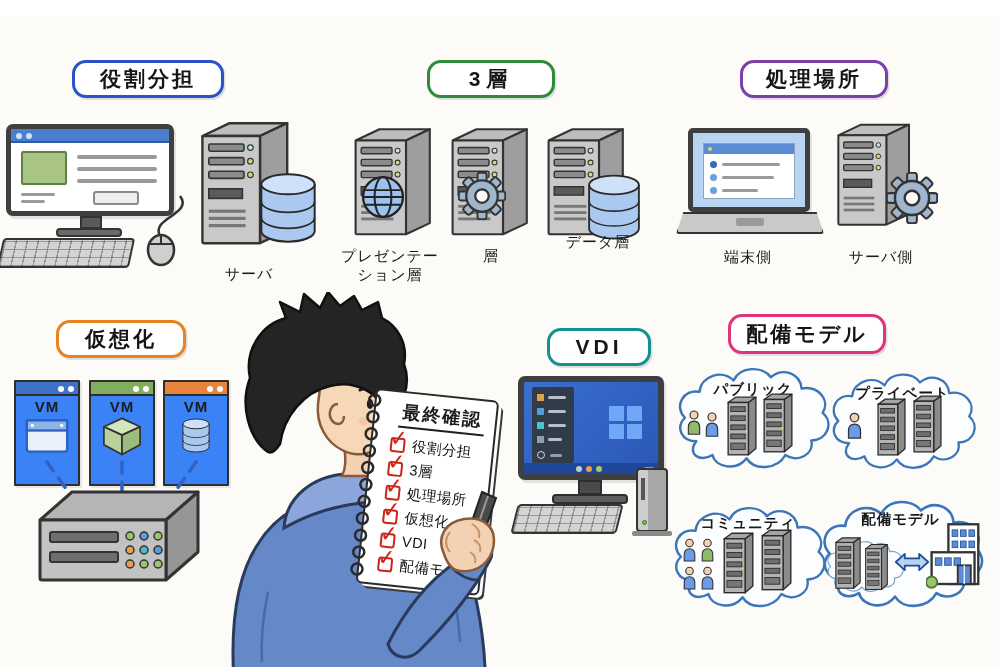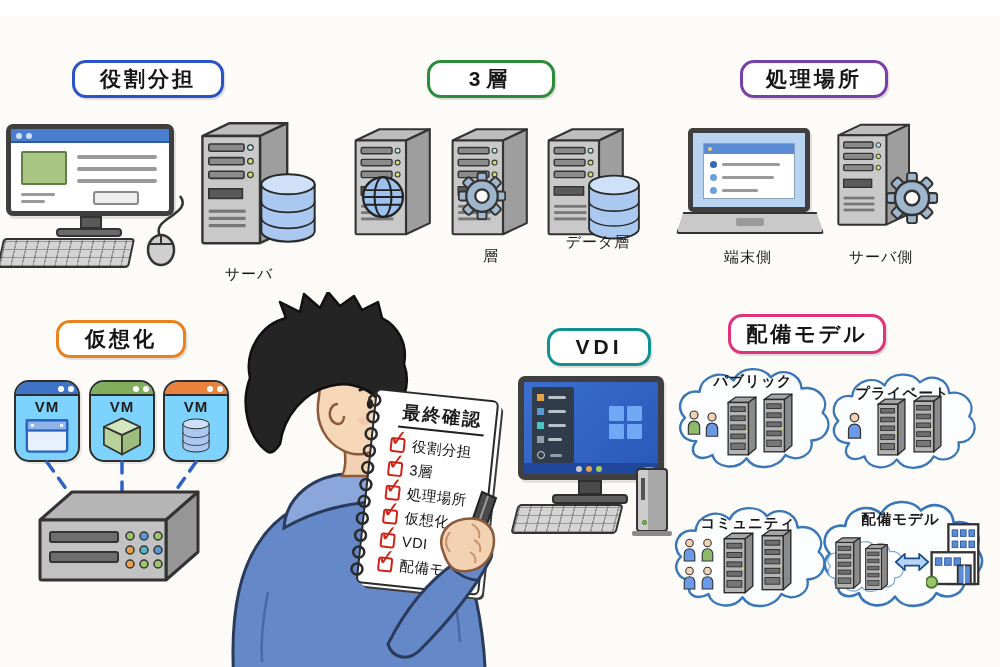--- a/index.html
+++ b/index.html
@@ -8,21 +8,21 @@
   .abs{position:absolute}
   .label-box{position:absolute;display:flex;align-items:center;justify-content:center;background:#fff;
     border:3px solid #444;border-radius:14px;font-size:21px;font-weight:700;letter-spacing:3px;color:#161616;
     box-shadow:1.5px 2px 0 rgba(60,60,60,.15)}
   .caption{position:absolute;text-align:center;font-size:15px;line-height:19px;color:#191919;letter-spacing:1px}
   .cloud-label{position:absolute;text-align:center;font-size:14.5px;font-weight:600;letter-spacing:1px;color:#191919}
   .monitor{position:absolute;border:5px solid #3f3f3f;border-radius:7px;background:#fff;box-shadow:2px 3px 0 rgba(0,0,0,.10)}
   .kb{position:absolute;background:#d4d4d4;border:2.5px solid #333;border-radius:4px;
     background-image:repeating-linear-gradient(90deg,rgba(40,40,40,.35) 0 1.5px,transparent 1.5px 11px),
                      repeating-linear-gradient(0deg,rgba(40,40,40,.35) 0 1.5px,transparent 1.5px 8px)}
-  .vm-card{position:absolute;width:66px;height:82px;background:#7dd3fc;border:2.5px solid #2e2e2e;border-radius:15px;overflow:hidden;box-shadow:2px 2px 0 rgba(0,0,0,.08)}
+  .vm-card{position:absolute;width:66px;height:106px;background:#3b82f6;border:2.5px solid #2e2e2e;border-radius:1px;overflow:hidden;box-shadow:2px 2px 0 rgba(0,0,0,.08)}
   .vm-head{height:14px;border-bottom:2px solid #2e2e2e;position:relative}
   .vm-dot{position:absolute;top:4px;width:6px;height:6px;border-radius:50%;background:#fff}
   .vm-label{text-align:center;font-size:15px;font-weight:700;letter-spacing:1px;margin-top:2px}
   .notebook{position:absolute;left:376px;top:372px;width:124px;height:196px;background:#fff;
     border:2.5px solid #2a2a2a;border-radius:6px;transform:rotate(6deg);transform-origin:top left;
     box-shadow:4px 3px 0 -1px #fdfdfd,6px 5px 0 -1px #3a3a3a;padding:6px 4px 4px 18px}
   .chk-title{font-size:18px;font-weight:700;letter-spacing:2px;text-align:center;width:max-content;
     margin:1px auto 5px;border-bottom:2.5px solid #1f1f1f;padding:0 3px 2px}
   .chk-row{display:flex;align-items:center;gap:7px;height:24px}
   .cbx{width:15px;height:15px;border:2.5px solid #cc2418;border-radius:3px;position:relative;flex:none}
@@ -150,20 +150,24 @@
     </svg>
   <svg class="abs" style="left:458px;top:156px" width="48" height="48">
       <use href="#sym-gear"></use>
     </svg>
   <svg class="abs" style="left:543px;top:102px" width="84" height="122">
       <use href="#sym-tower"></use>
     </svg>
   <svg class="abs" style="left:586px;top:156px" width="56" height="72">
       <use href="#sym-db"></use>
     </svg>
+  <div class="caption" style="left:332px;top:230px;width:116px">
+    <div>プレゼンテー</div>
+    <div>ション層</div>
+  </div>
   <div class="caption" style="left:428px;top:230px;width:126px">
     <div>層</div>
   </div>
   <div class="caption" style="left:546px;top:216px;width:104px">
     <div>データ層</div>
     <div></div>
   </div>
 
   <div class="monitor" style="left:688px;top:112px;width:122px;height:84px;background:#b9d4f0;border-radius:5px">
     <div style="position:absolute;left:10px;top:10px;width:92px;height:56px;background:#fff;border:1.5px solid #8aa4c0">
@@ -363,21 +367,21 @@
   <div class="kb" style="left:514px;top:488px;width:106px;height:30px;transform:skewX(-14deg)"></div>
   <div class="abs" style="left:636px;top:452px;width:32px;height:64px;border:2.5px solid #333;border-radius:4px;background:linear-gradient(90deg,#cdcdcd 0 34%,#a8a8a8 34%)">
     <div style="position:absolute;left:3px;top:8px;width:4px;height:22px;background:#555"></div>
     <span style="position:absolute;left:4px;bottom:5px;width:5px;height:5px;border-radius:50%;background:#7ac143;border:1px solid #3f7a1f"></span>
   </div>
   <div class="abs" style="left:632px;top:515px;width:40px;height:5px;background:#8a8a8a;border-radius:2px"></div>
 
   <svg class="abs" style="left:672px;top:342px;color:#3a76b8" width="162" height="126" preserveAspectRatio="none">
       <use href="#sym-cloud"></use>
     </svg>
-  <div class="cloud-label" style="left:688px;top:356px;width:130px">パブリック</div>
+  <div class="cloud-label" style="left:688px;top:364px;width:130px">パブリック</div>
   <svg class="abs" style="left:686px;top:394px;color:#8fba6a" width="16" height="25">
       <use href="#sym-person"></use>
     </svg>
   <svg class="abs" style="left:704px;top:396px;color:#6b9be8" width="16" height="25">
       <use href="#sym-person"></use>
     </svg>
   <svg class="abs" style="left:726px;top:378px" width="32" height="64">
       <use href="#sym-minisrv"></use>
     </svg>
   <svg class="abs" style="left:762px;top:375px" width="32" height="64">

